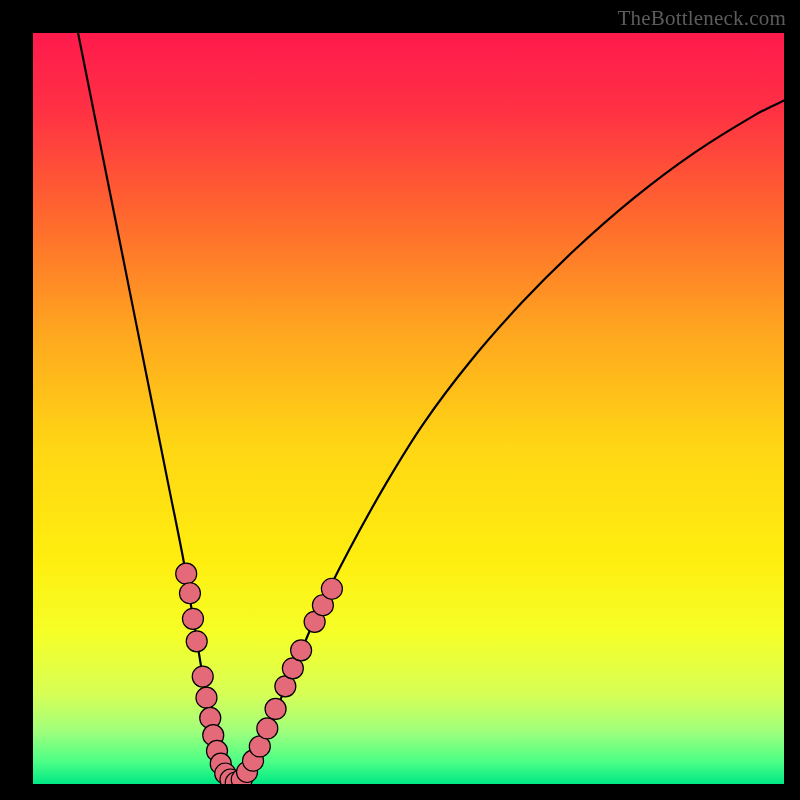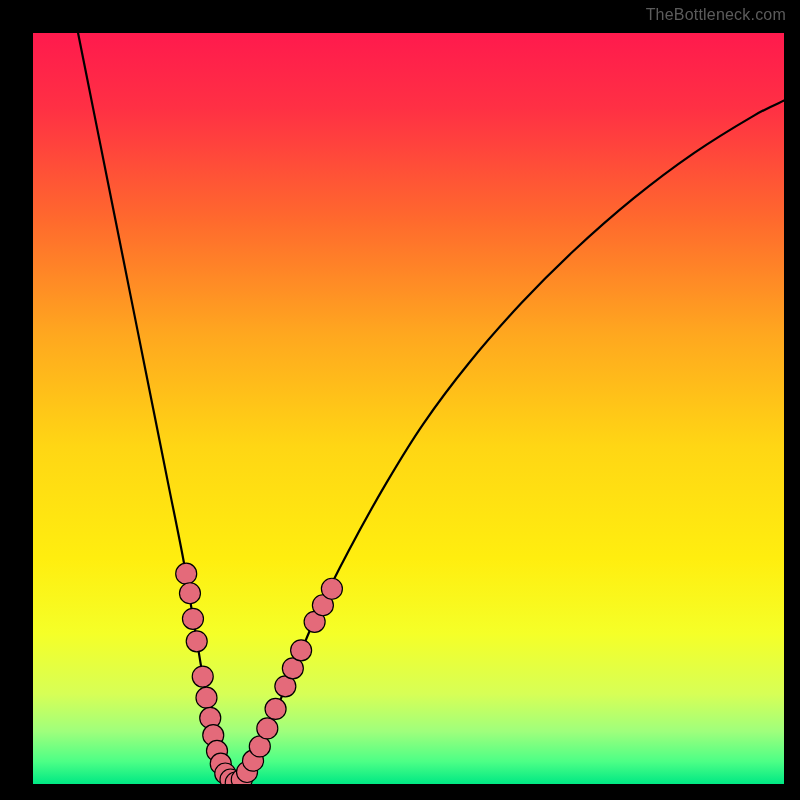--- a/index.html
+++ b/index.html
@@ -40,24 +40,24 @@
     top: 0;
     width: 751px;
     height: 751px;
     pointer-events: none;
   }
   .watermark {
     position: absolute;
     top: 6px;
     right: 14px;
     color: #5c5c5c;
-    font-size: 16px;
+    font-size: 21px;
     font-weight: 500;
     letter-spacing: 0.2px;
-    font-family: Liberation Sans, sans-serif;
+    font-family: Liberation Serif, serif;
   }
 </style>
 </head>
 <body>
 
 <div class="frame">
 
   <div class="plot-area">
     <svg class="gradient" viewBox="0 0 751 751" preserveAspectRatio="none">
       <defs>

